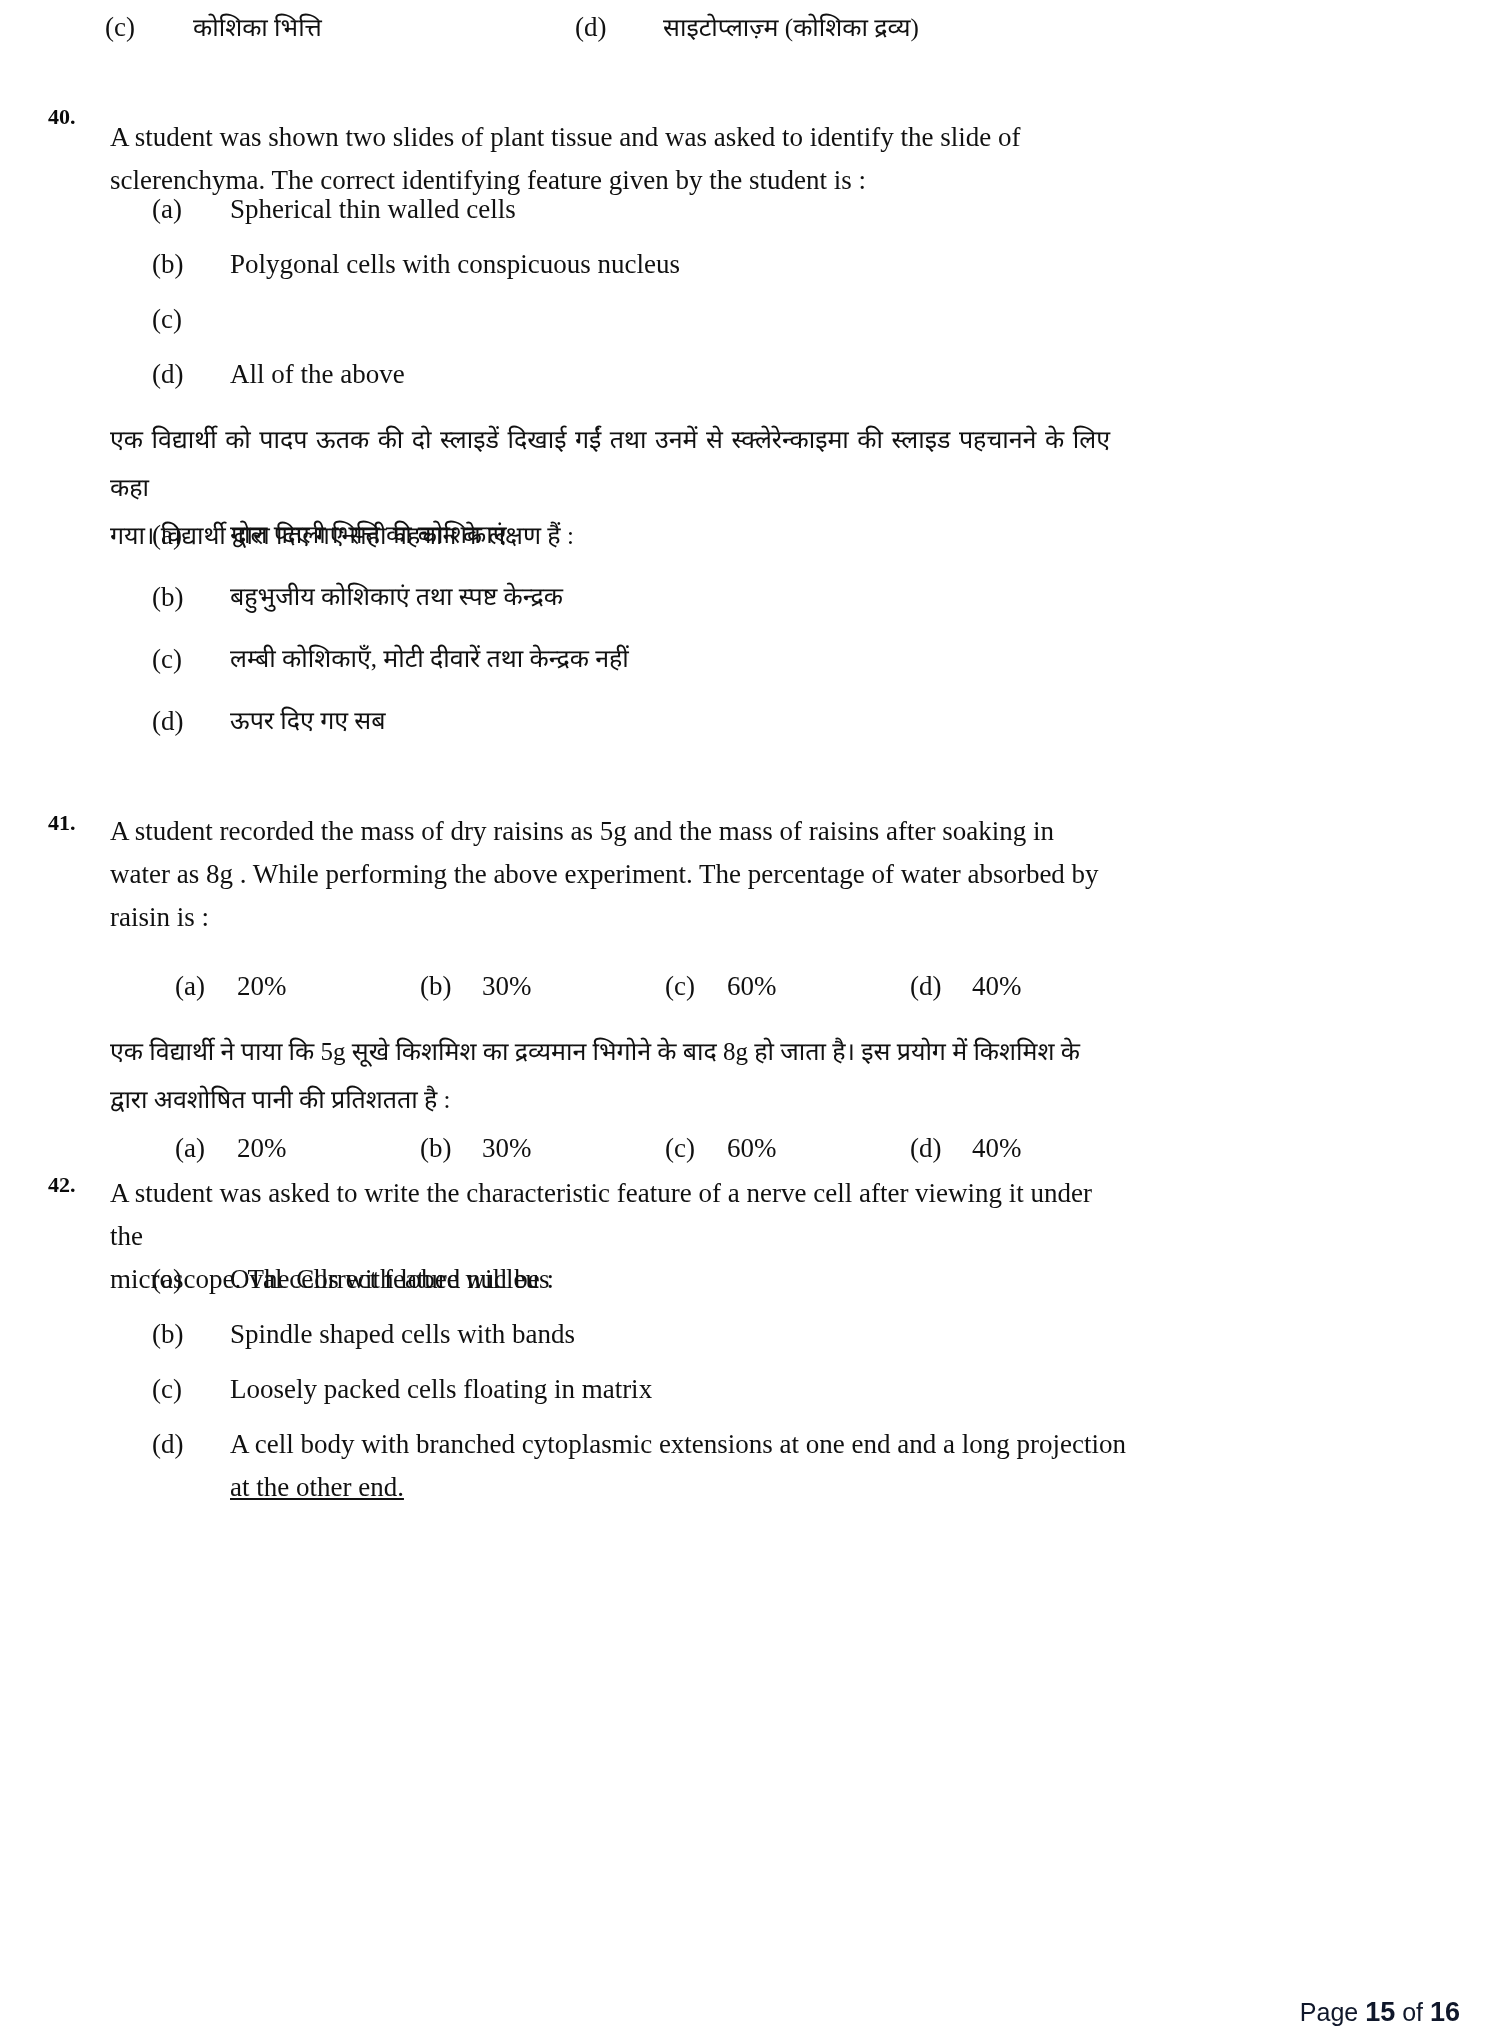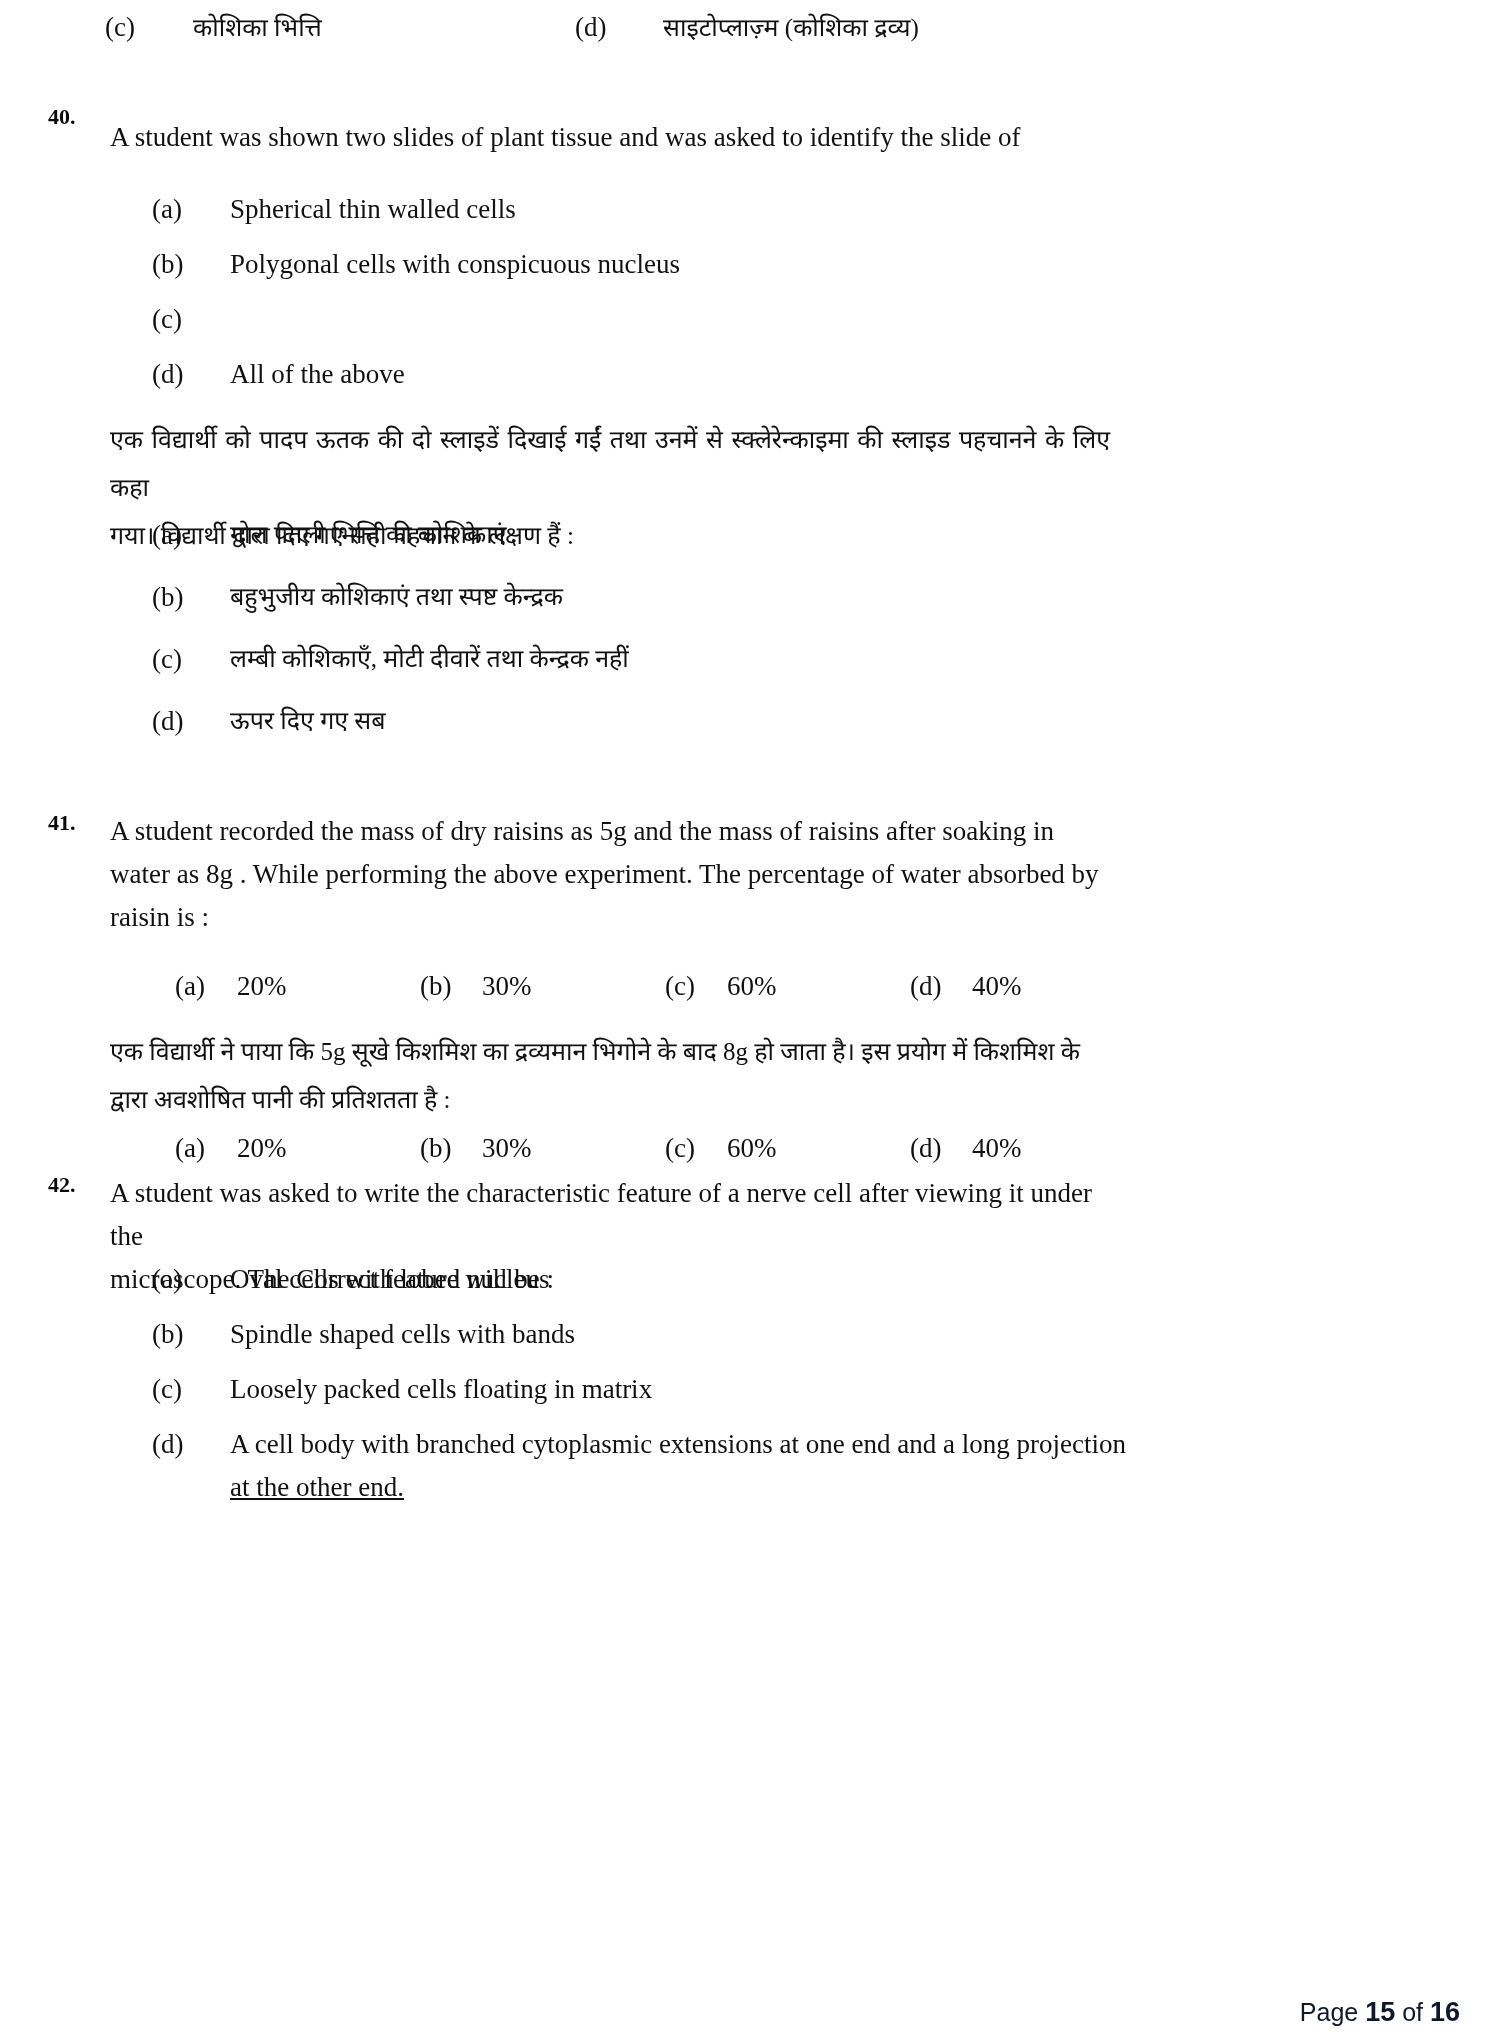--- a/index.html
+++ b/index.html
@@ -163,20 +163,21 @@
       <div class="opt-d">
         <span class="eng optlabel">(d)</span>
         <span class="hin">साइटोप्लाज़्म (कोशिका द्रव्य)</span>
       </div>
     </div>
 
     <div class="qblock" style="top:104px;">
       <div class="qnum">40.</div>
       <div class="qbody eng qpara-just" style="top:12px; line-height:43px;">
         <span class="qline">A  student  was  shown  two  slides  of  plant  tissue  and  was  asked  to  identify  the  slide  of</span>
+        <span class="qline">sclerenchyma.  The  correct identifying feature given by the student is :</span>
       </div>
 
       <div class="optlist" style="top:92px;">
         <div class="optrow eng" style="height:55px;">
           <span class="lbl">(a)</span>
           <span class="txt">Spherical thin walled cells</span>
         </div>
         <div class="optrow eng" style="height:55px;">
           <span class="lbl">(b)</span>
           <span class="txt">Polygonal cells with conspicuous nucleus</span>

